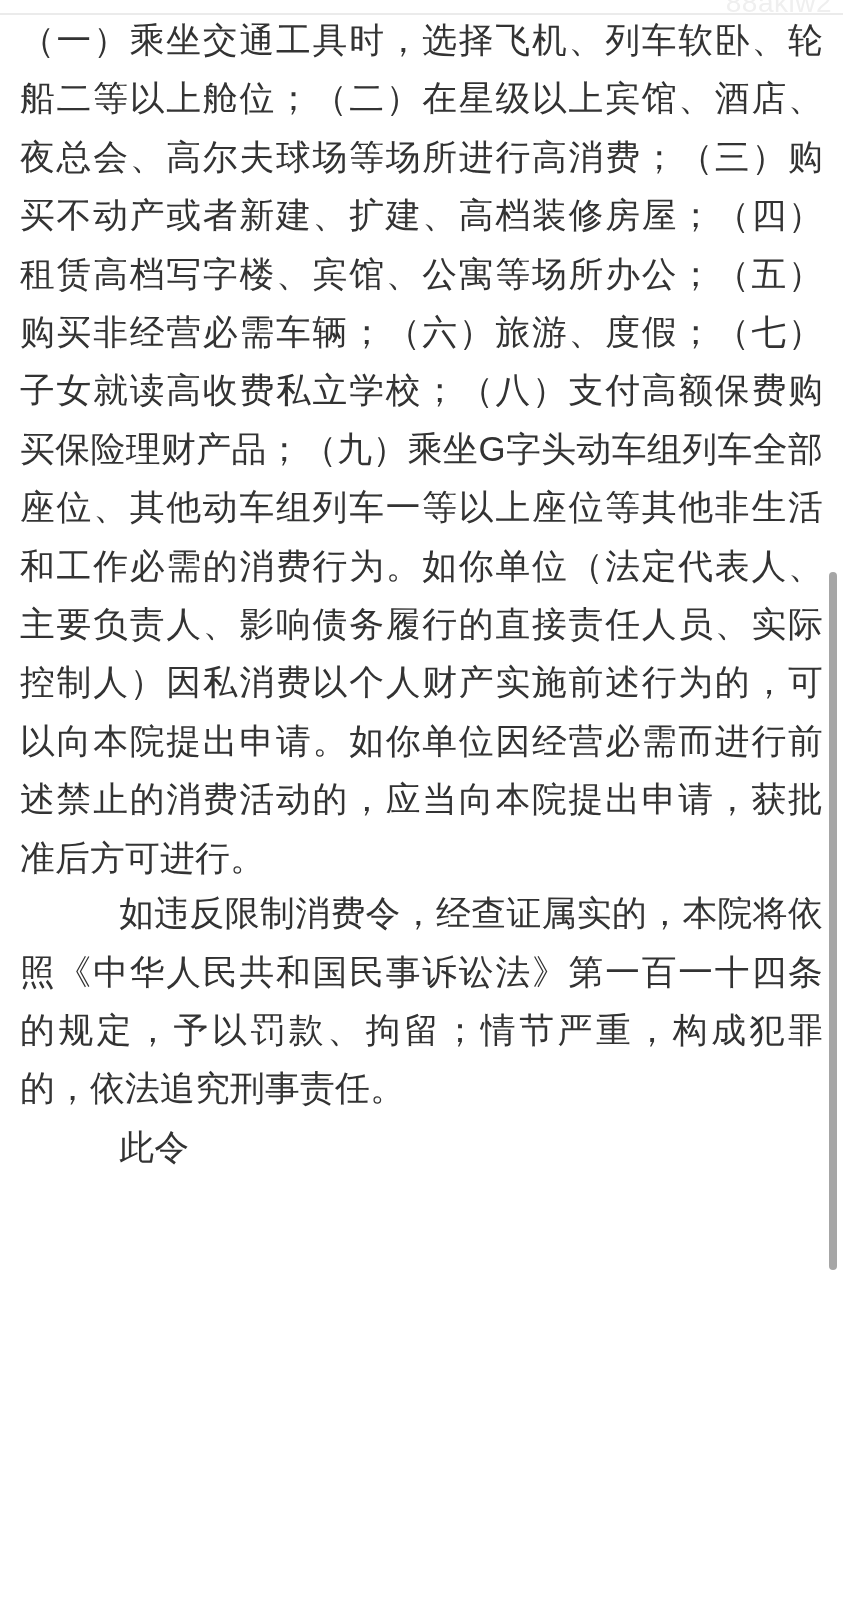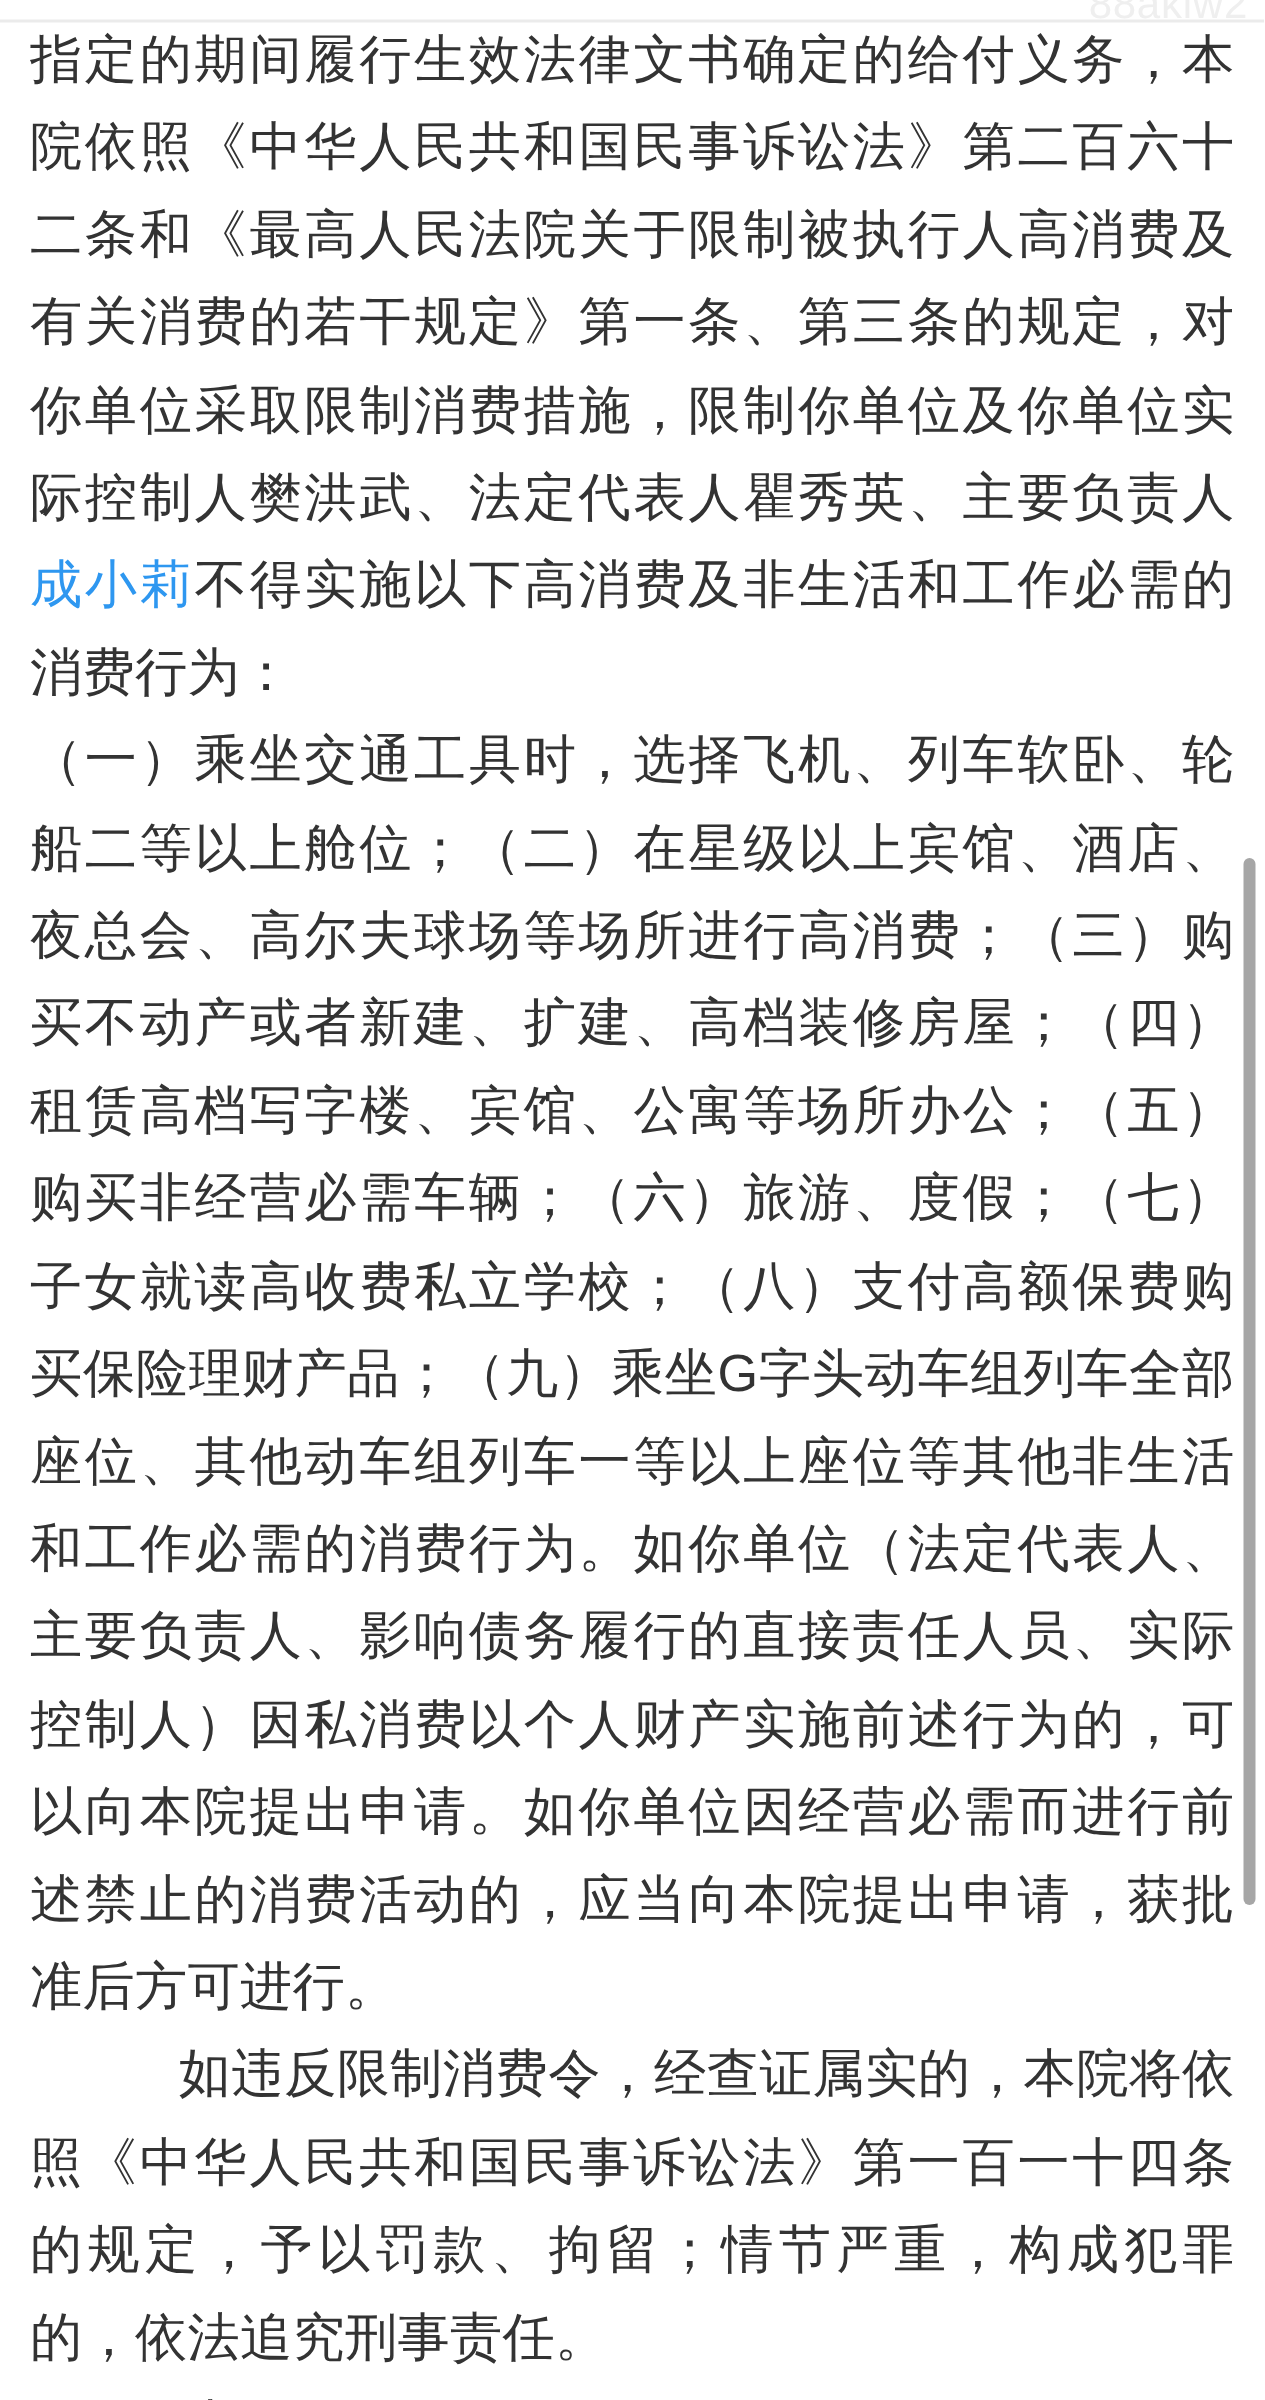--- a/index.html
+++ b/index.html
@@ -44,20 +44,21 @@
     color: #333333;
     text-align: justify;
     letter-spacing: 0.2px;
     word-break: break-all;
   }
   .doc p {
     margin: 0;
   }
   .doc p.indent {
     text-indent: 2.85em;
+    font-family: Liberation Mono, monospace;
   }
   .person-link {
     color: #2e97f0;
     text-decoration: none;
     cursor: pointer;
   }
   .scrollbar-thumb {
     position: absolute;
     top: 572px;
     right: 6px;
@@ -71,21 +72,20 @@
 <body>
 
 <div class="page">
 
   <div class="watermark">88aklw2</div>
 
   <div class="header-divider"></div>
 
   <main class="doc">
 
-    <p><span>指定的期间履行生效法律文书确定的给付义务，本院依照《中华人民共和国民事诉讼法》第二百六十二条和《最高人民法院关于限制被执行人高消费及有关消费的若干规定》第一条、第三条的规定，对你单位采取限制消费措施，限制你单位及你单位实际控制人樊洪武、法定代表人瞿秀英、主要负责人</span><a class="person-link">成小莉</a><span>不得实施以下高消费及非生活和工作必需的消费行为：</span></p>
 
     <p>（一）乘坐交通工具时，选择飞机、列车软卧、轮船二等以上舱位；（二）在星级以上宾馆、酒店、夜总会、高尔夫球场等场所进行高消费；（三）购买不动产或者新建、扩建、高档装修房屋；（四）租赁高档写字楼、宾馆、公寓等场所办公；（五）购买非经营必需车辆；（六）旅游、度假；（七）子女就读高收费私立学校；（八）支付高额保费购买保险理财产品；（九）乘坐G字头动车组列车全部座位、其他动车组列车一等以上座位等其他非生活和工作必需的消费行为。如你单位（法定代表人、主要负责人、影响债务履行的直接责任人员、实际控制人）因私消费以个人财产实施前述行为的，可以向本院提出申请。如你单位因经营必需而进行前述禁止的消费活动的，应当向本院提出申请，获批准后方可进行。</p>
 
     <p class="indent">如违反限制消费令，经查证属实的，本院将依照《中华人民共和国民事诉讼法》第一百一十四条的规定，予以罚款、拘留；情节严重，构成犯罪的，依法追究刑事责任。</p>
 
     <p class="indent">此令</p>
 
   </main>
 
   <div class="scrollbar-thumb"></div>

